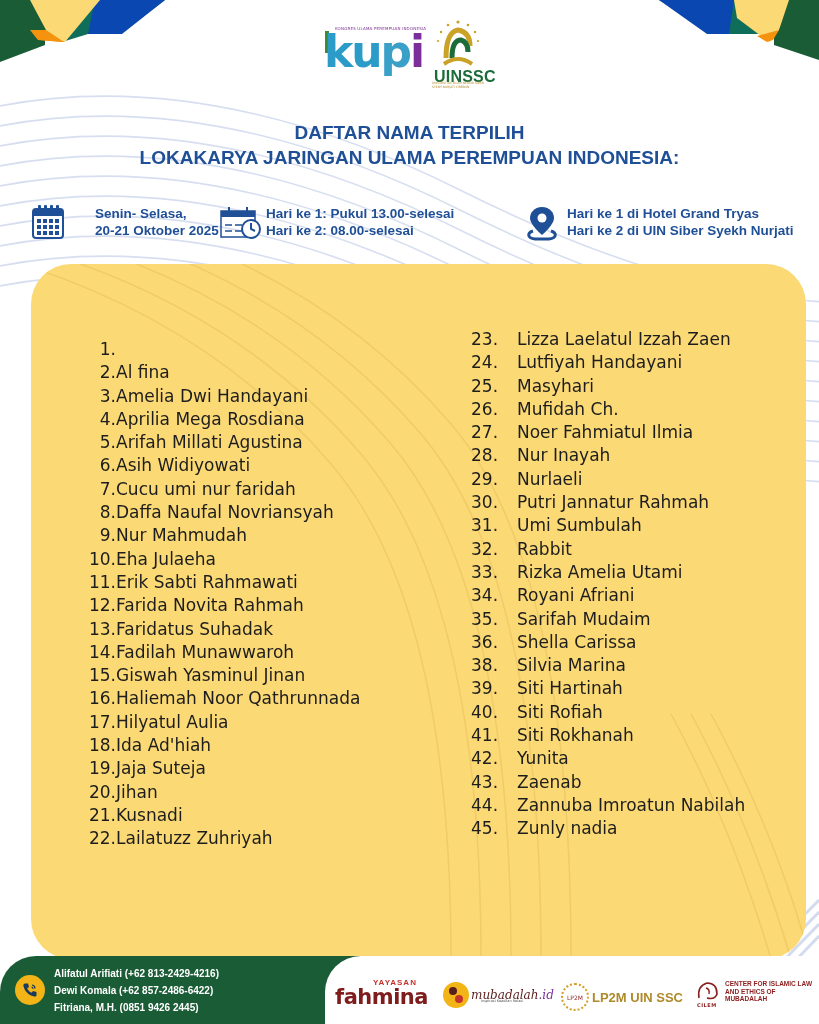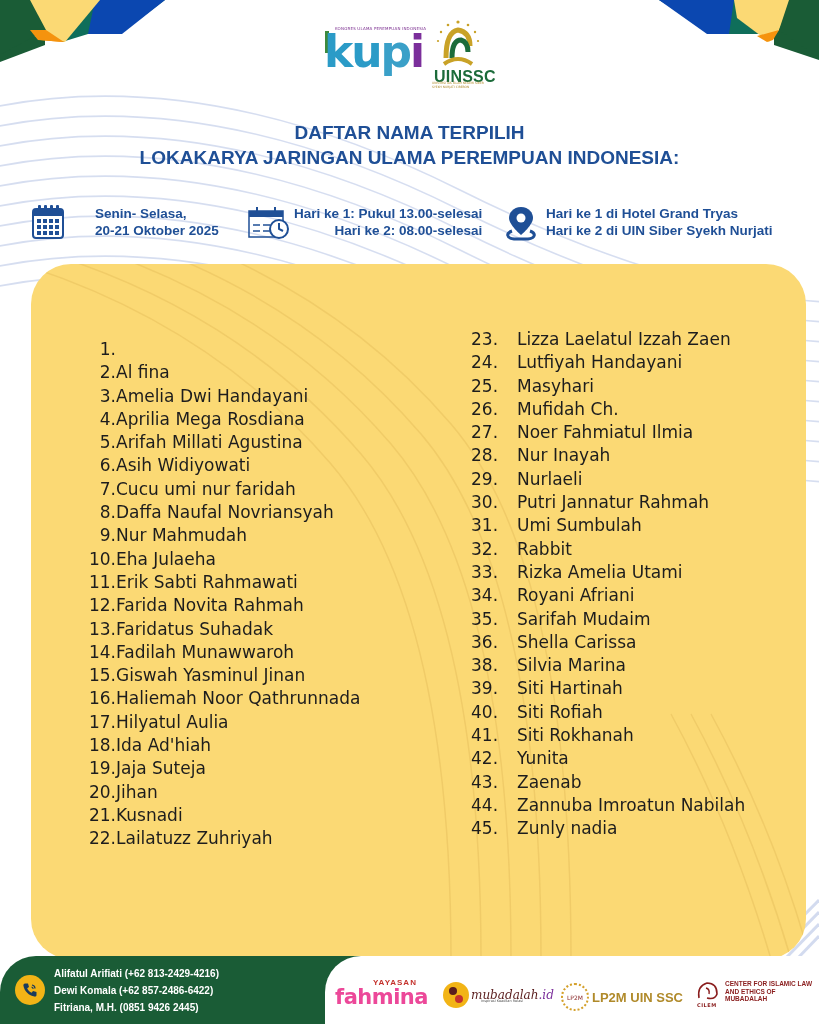--- a/index.html
+++ b/index.html
@@ -30,23 +30,23 @@
 
   
   .title { position: absolute; top: 120px; left: 0; width: 819px; text-align: center; color: #1f4f96; font-family: "Liberation Sans", sans-serif; font-weight: bold; font-size: 19px; line-height: 25px; }
 
   
   .info-row { position: absolute; top: 205px; left: 32px; width: 780px; height: 40px; }
   .info { position: absolute; top: 0; display: flex; align-items: flex-start; }
   .info .txt { color: #1f4f96; font-family: "Liberation Sans", sans-serif; font-weight: bold; font-size: 13.5px; line-height: 17px; white-space: nowrap; }
   .info.date { left: 0; gap: 23px; }
   .info.date .ico { margin-right: 8px; }
-  .info.time { left: 216px; text-align: right; }
+  .info.time { left: 188px; }
   .info.time .ico { margin-right: 4px; }
-  .info.place { left: 472px; justify-content: space-between; }
+  .info.place { left: 493px; justify-content: space-between; }
   .info.place .ico { margin-right: 8px; }
 
   
   .panel { position: absolute; left: 31px; top: 264px; width: 775px; height: 695px; background: #fbd974; border-radius: 40px; overflow: hidden; }
   .panel svg { position: absolute; left: 0; top: 0; }
 
   .names { position: absolute; font-family: "DejaVu Sans", sans-serif; font-size: 17px; line-height: 23.3px; color: #1d1d1d; }
   .names.col1 { left: 82px; top: 338px; }
   .names.col2 { left: 471px; top: 328px; }
   .name-row { display: flex; white-space: nowrap; }
@@ -57,21 +57,21 @@
   
   .footer { position: absolute; left: 0; top: 956px; width: 723px; height: 68px; }
   .footer-green { position: absolute; left: 0; top: 0; width: 819px; height: 68px; background: #1a5c36; border-top-left-radius: 36px; }
   .footer-white { position: absolute; left: 325px; top: 0; width: 494px; height: 68px; background: #ffffff; border-top-left-radius: 36px; }
   .phone-circle { position: absolute; left: 15px; top: 19px; width: 30px; height: 30px; border-radius: 50%; background: #f2b416; display: flex; align-items: center; justify-content: center; }
   .contacts { position: absolute; left: 54px; top: 9px; color: #ffffff; font-family: "Liberation Sans", sans-serif; font-weight: bold; font-size: 10px; line-height: 17px; }
 
   .sponsors { position: absolute; left: 335px; top: 0; width: 484px; height: 68px; }
   .fahmina { position: absolute; left: 0; top: 22px; }
   .fahmina .yay { position: absolute; left: 38px; top: 0; font-size: 8px; color: #c4322c; font-weight: bold; letter-spacing: 1px; font-family: "Liberation Sans", sans-serif; }
-  .fahmina .fah { position: absolute; left: 0; top: 7px; font-size: 21px; font-weight: bold; color: #ec4899; font-family: "DejaVu Sans", sans-serif; letter-spacing: -0.5px; }
+  .fahmina .fah { position: absolute; left: 0; top: 7px; font-size: 21px; font-weight: bold; color: #7f1d1d; font-family: "DejaVu Sans", sans-serif; letter-spacing: -0.5px; }
   .mubadalah { position: absolute; left: 108px; top: 26px; display: flex; align-items: center; }
   .mub-circle { width: 26px; height: 26px; border-radius: 50%; background: #f2b416; position: relative; }
   .mub-text { margin-left: 2px; font-family: "DejaVu Serif", serif; font-style: italic; font-size: 12px; color: #5a1d1d; }
   .mub-text .id { color: #7b2f9b; }
   .mub-sub { position: absolute; left: 38px; top: 17px; font-size: 3.5px; color: #555; white-space: nowrap; }
   .lp2m { position: absolute; left: 226px; top: 27px; display: flex; align-items: center; }
   .lp2m-circle { width: 28px; height: 28px; border-radius: 50%; border: 2px dotted #d4a02a; background: #fff; display: flex; align-items: center; justify-content: center; font-size: 6px; color: #8a2a2a; }
   .lp2m-text { margin-left: 3px; font-family: "Liberation Sans", sans-serif; font-weight: bold; font-size: 13px; color: #b08a2a; }
   .cilem { position: absolute; left: 360px; top: 24px; display: flex; align-items: flex-start; }
   .cilem-mark { width: 26px; height: 30px; position: relative; }

